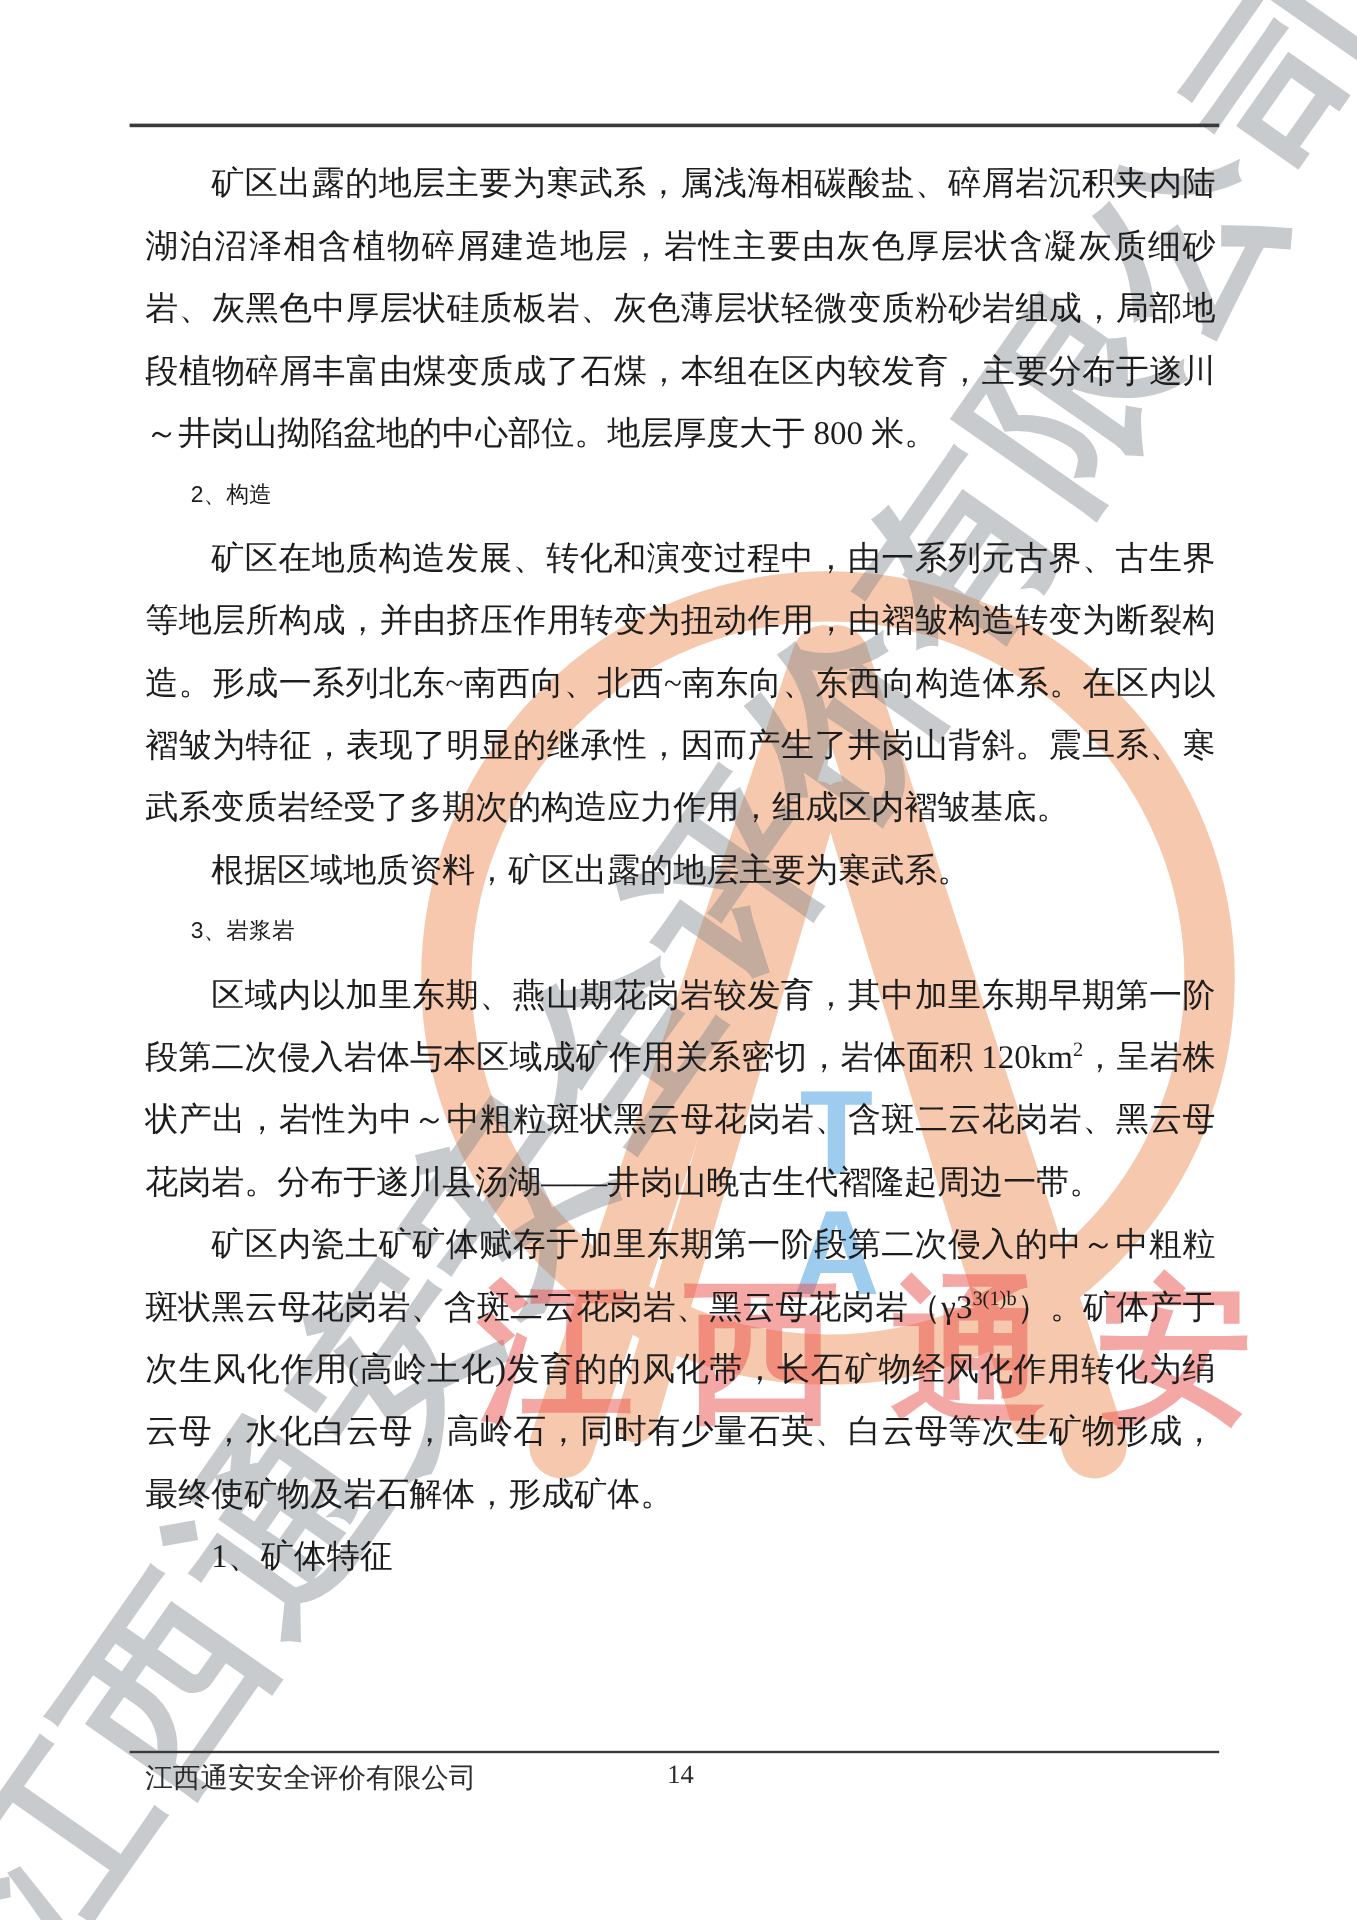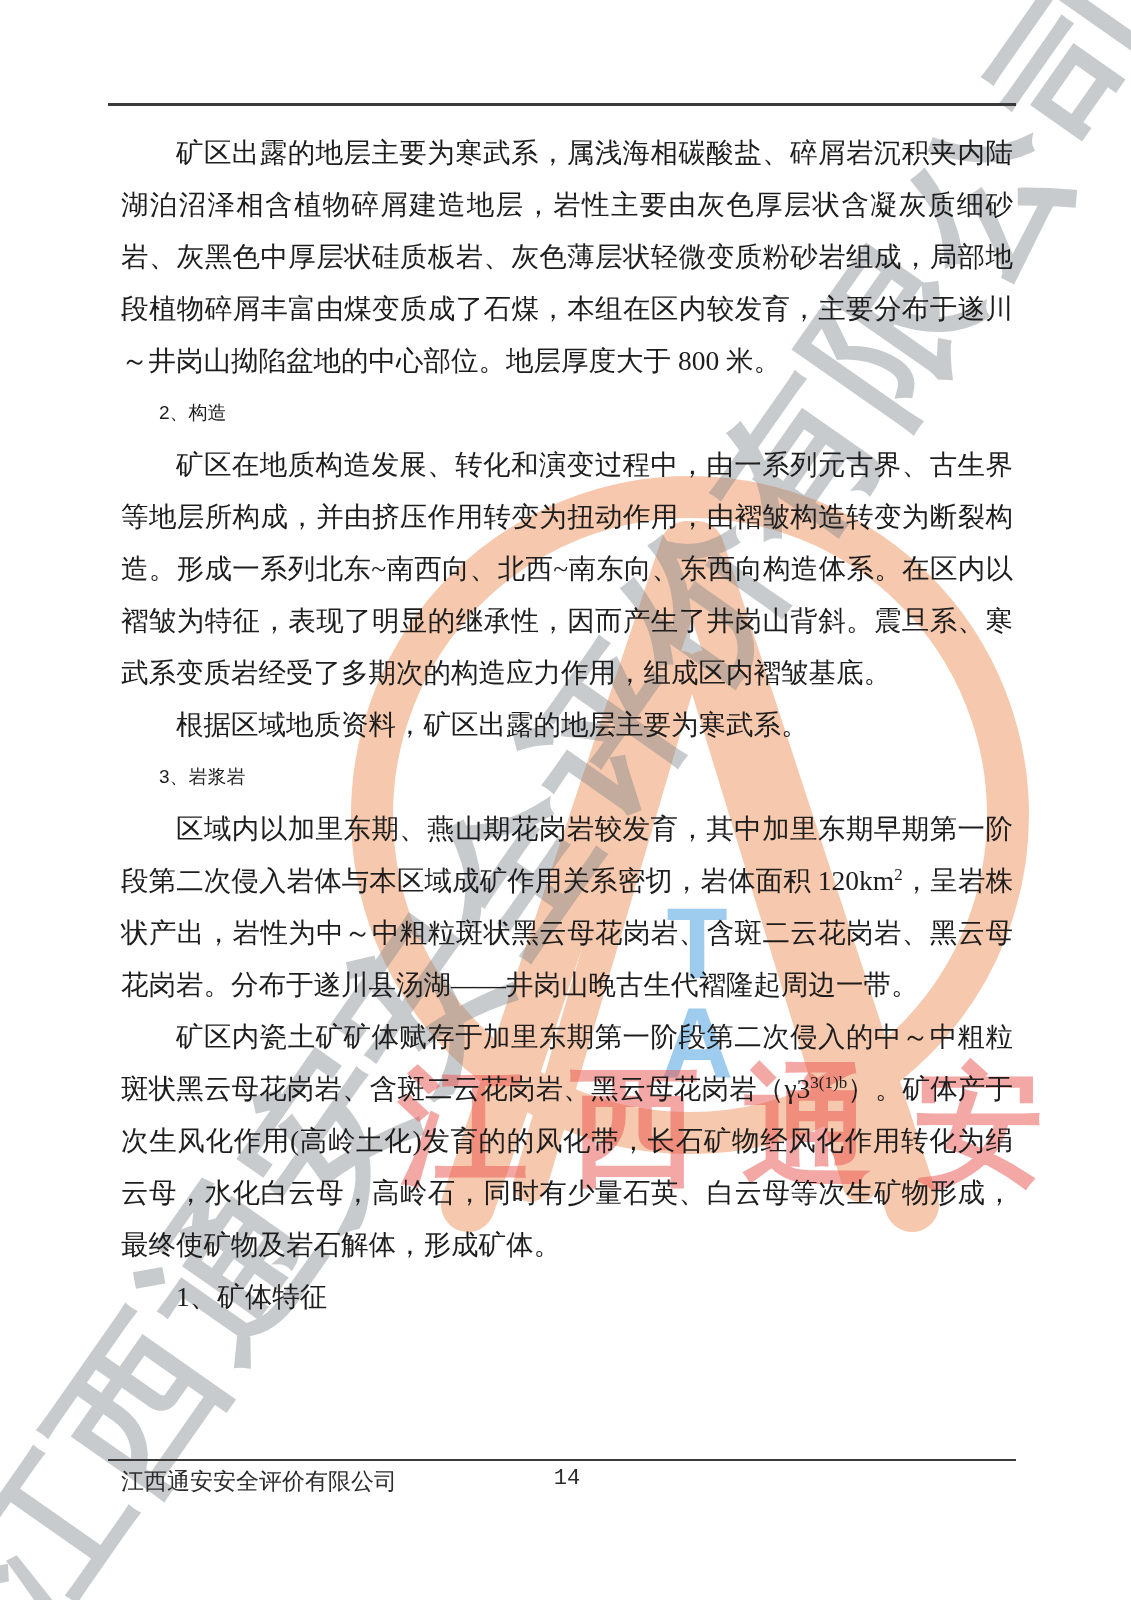--- a/index.html
+++ b/index.html
@@ -96,21 +96,20 @@
     width: 892px;
     font-size: 23px;
     color: #2b2b2b;
     z-index: 10;
   }
   .footer .pageno {
     position: absolute;
     left: 0; right: 0;
     text-align: center;
     font-size: 22px;
-    font-family: Liberation Mono, monospace;
   }
 </style>
 </head>
 <body>
 
 <div class="page">
 
   <svg class="wm-logo" viewBox="0 0 1131 1600" xmlns="http://www.w3.org/2000/svg">
     <g opacity="0.62">
       <circle cx="690" cy="815" r="318" fill="none" stroke-width="42" stroke="#f2a77b"></circle>

